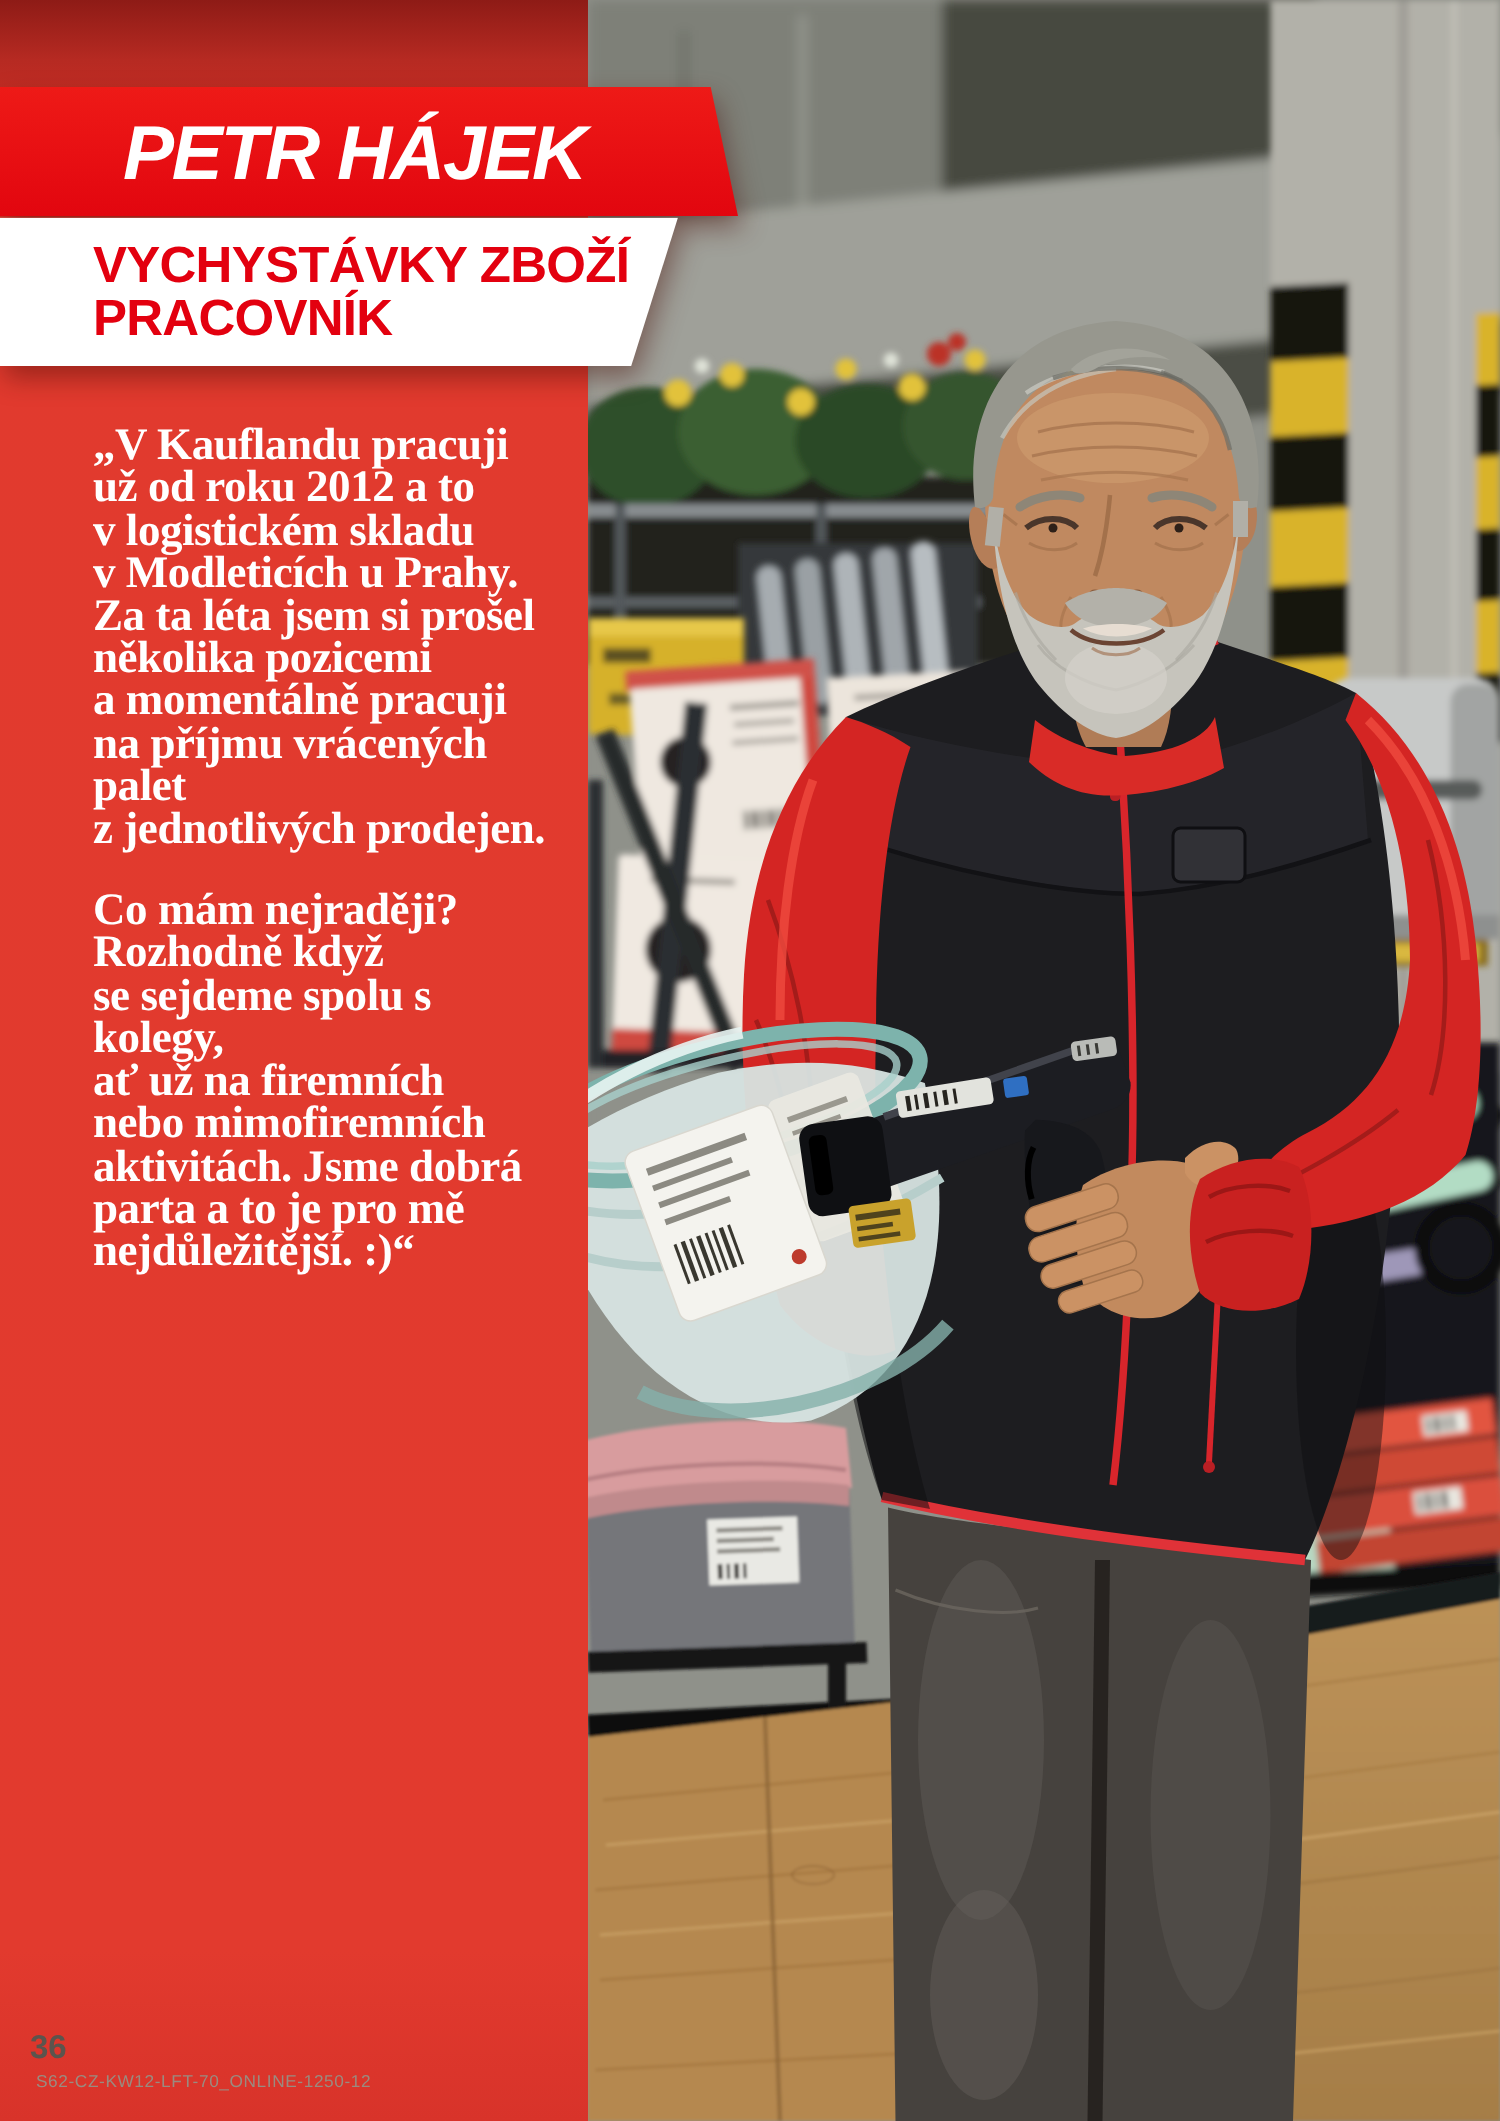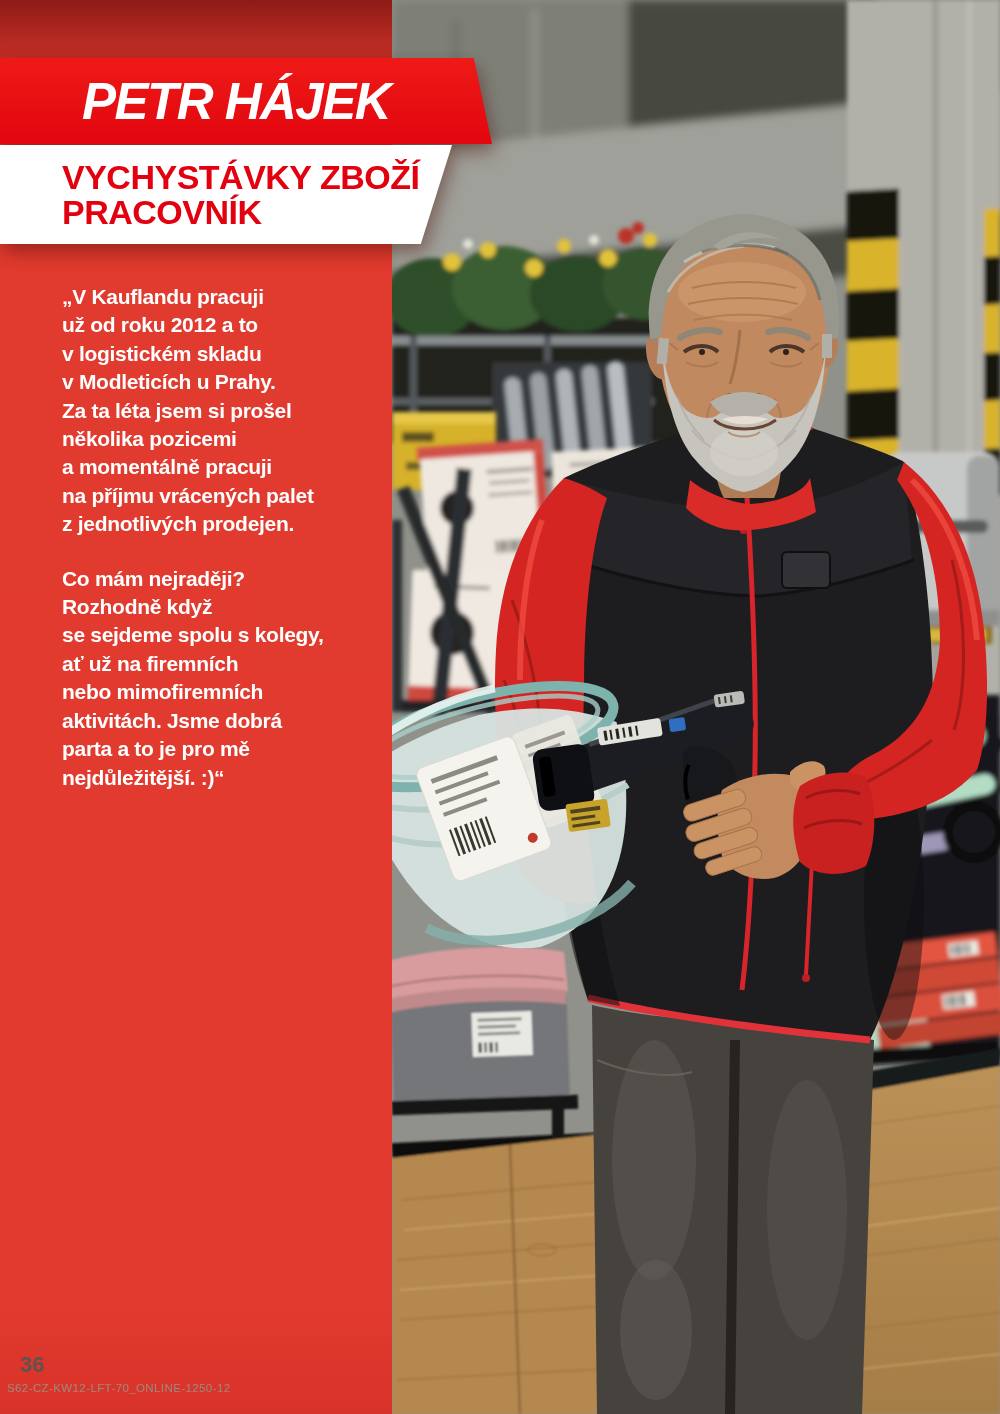--- a/index.html
+++ b/index.html
@@ -32,34 +32,34 @@
     background:#ffffff;
     clip-path:polygon(0 0,100% 0,93.1% 100%,0 100%);
   }
   .white-banner .jobtitle{
     padding:15px 0 0 62px;font-size:34px;line-height:35px;font-weight:bold;
     letter-spacing:-0.5px;color:#e3000f;white-space:nowrap;
   }
   
   .quote{position:absolute;left:62px;top:283px;width:318px;color:#ffffff;}
   .quote p{
-    margin:0 0 26px 0;font-size:21px;line-height:28.4px;font-weight:bold;
-    letter-spacing:-0.3px;white-space:pre-line;
+    margin:0 0 26px 0;font-size:30px;line-height:28.4px;font-weight:bold;
+    letter-spacing:-0.3px;white-space:pre-line;font-family:Liberation Serif, serif;
   }
   
   .footer-url{
     position:absolute;left:62px;top:1376px;
     font-size:31px;font-weight:bold;letter-spacing:-0.4px;color:#ffffff;white-space:nowrap;margin-top:40px;
   }
   .page-number{
     position:absolute;left:20px;top:1352px;
     font-size:22px;font-weight:bold;color:#5c544d;
   }
   .print-code{
-    position:absolute;left:7px;top:1382px;
+    position:absolute;left:24px;top:1382px;
     font-size:11.5px;letter-spacing:.4px;color:#9a8b80;white-space:nowrap;
   }
 </style>
 </head>
 <body>
 
 <div class="page">
 
   <svg class="photo" viewBox="0 0 608 1414" xmlns="http://www.w3.org/2000/svg">
     <defs>

